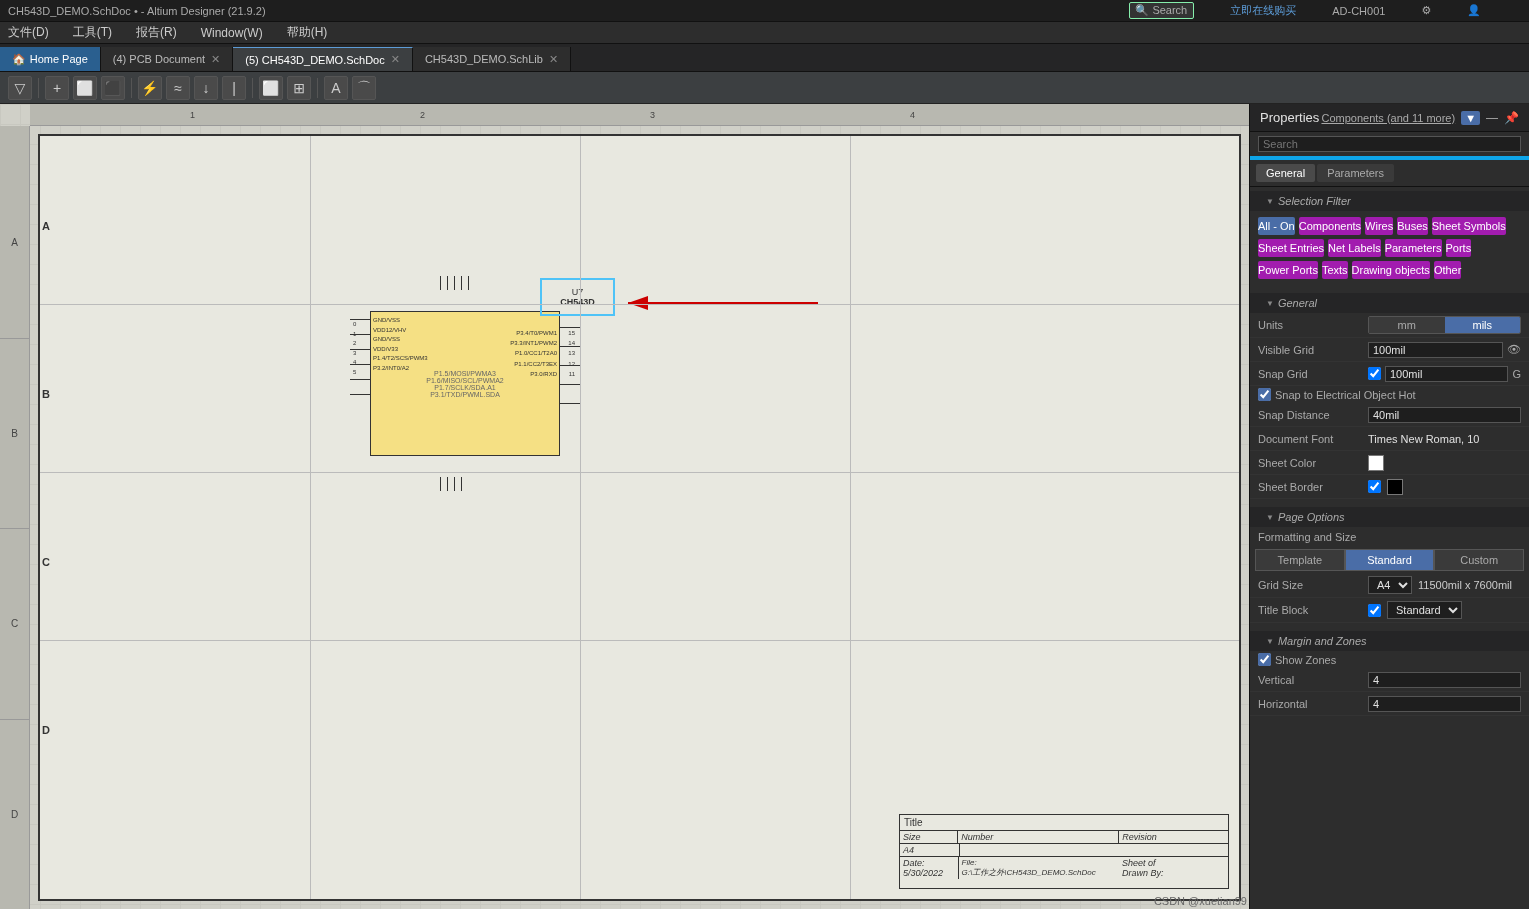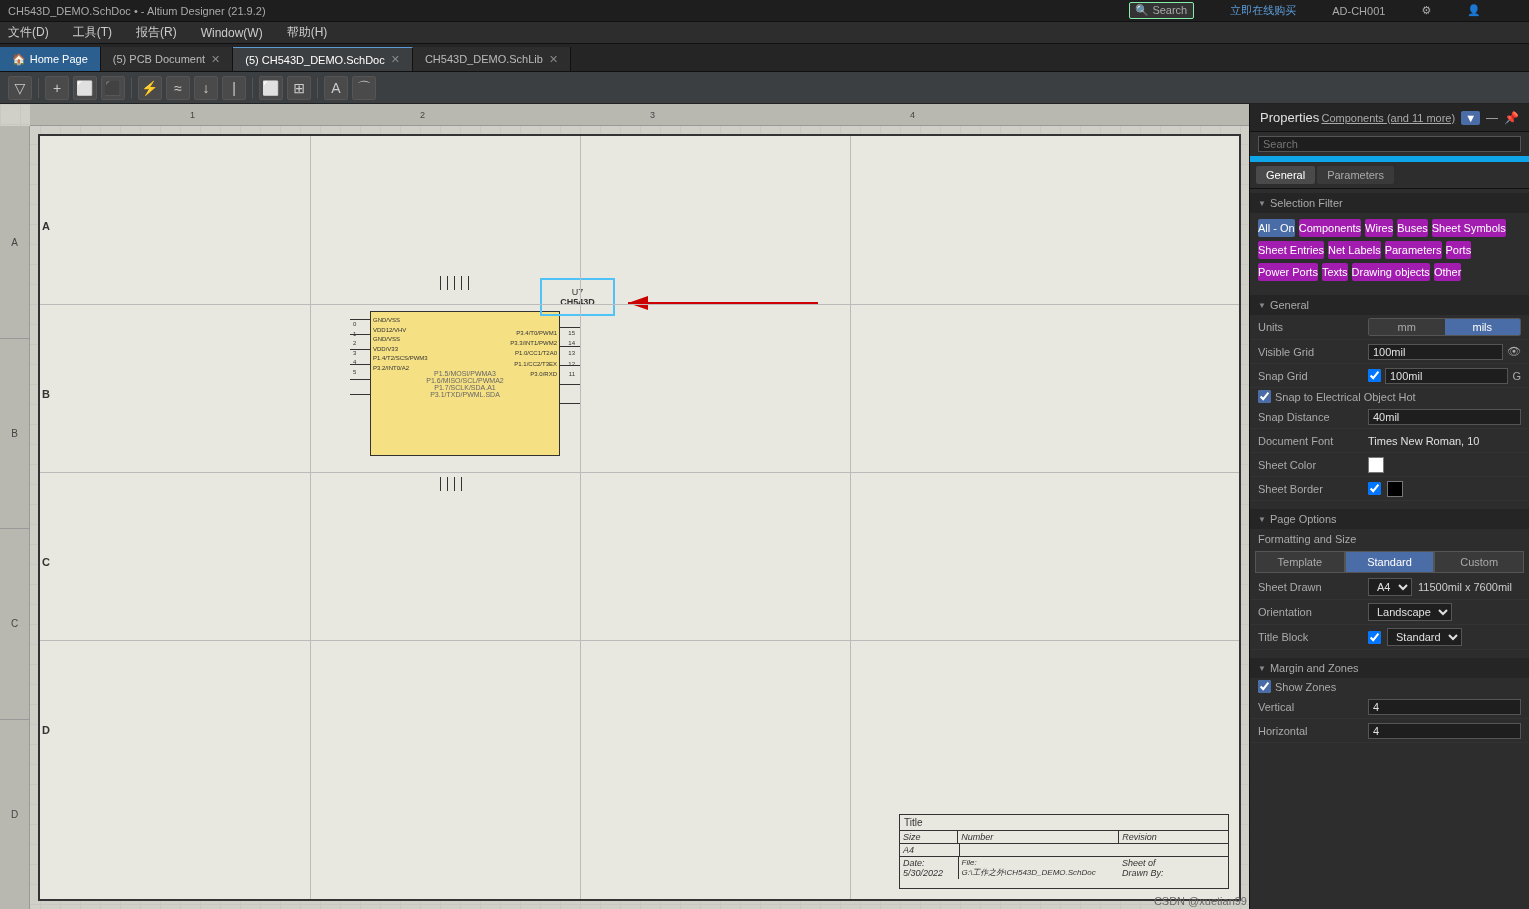--- a/index.html
+++ b/index.html
@@ -68,21 +68,21 @@
     
     #properties { width: 280px; background: #2d2d2d; border-left: 1px solid #111; display: flex; flex-direction: column; overflow-y: auto; }
     #props-header { background: #252526; padding: 6px 10px; display: flex; align-items: center; justify-content: space-between; border-bottom: 1px solid #111; }
     #props-header .title { font-size: 13px; color: #e0e0e0; font-weight: 500; }
     
     .props-tabs { display: flex; gap: 2px; padding: 4px 6px; background: #2d2d2d; border-bottom: 1px solid #111; }
     .props-tab { padding: 3px 10px; font-size: 11px; cursor: pointer; color: #aaa; background: #3a3a3a; border-radius: 2px; }
     .props-tab.active { color: #fff; background: #4a4a4a; }
 
     .props-section { padding: 4px 0; }
-    .section-header { display: flex; align-items: center; padding: 4px 8px; font-size: 11px; color: #aaa; cursor: pointer; background: #252526; }
+    .section-header { display: flex; align-items: center; padding: 4px 16px; font-size: 11px; color: #aaa; cursor: pointer; background: #252526; font-style: italic; }
     .section-header::before { content: '▼'; font-size: 8px; margin-right: 4px; color: #888; }
     
     .selection-filter-btns { display: flex; flex-wrap: wrap; gap: 4px; padding: 6px 8px; }
     .sf-btn { padding: 3px 0; font-size: 11px; background: #4a6da7; color: #fff; border: none; border-radius: 2px; cursor: pointer; }
     .sf-btn.all-on { background: #4a6da7; }
     .sf-btn.active { background: #a21caf; }
 
     .prop-row { display: flex; align-items: center; padding: 3px 8px; font-size: 11px; border-bottom: 1px solid #333; min-height: 24px; }
     .prop-label { color: #aaa; min-width: 110px; flex-shrink: 0; }
     .prop-value { color: #e0e0e0; flex: 1; }
@@ -136,21 +136,21 @@
   <span>Window(W)</span>
   <span>帮助(H)</span>
 </div>
 
 <div id="tabbar">
   <div class="tab home">
     <span>🏠</span>
     <span style="margin-left:4px;">Home Page</span>
   </div>
   <div class="tab">
-    <span>(5) PCB Document</span>
+    <span>(4) PCB Document</span>
     <span style="margin-left:6px; color:#888;">✕</span>
   </div>
   <div class="tab active">
     <span>(5) CH543D_DEMO.SchDoc</span>
     <span style="margin-left:6px; color:#888;">✕</span>
   </div>
   <div class="tab">
     <span>CH543D_DEMO.SchLib</span>
     <span style="margin-left:6px; color:#888;">✕</span>
   </div>
@@ -341,21 +341,21 @@
     <div id="props-header">
       <span class="title">Properties</span>
       <div class="props-top-right">
         <span style="font-size:11px; color:#aaa; text-decoration:underline;">Components (and 11 more)</span>
         <span style="background:#4a6da7; padding:1px 4px; font-size:11px; border-radius:2px; color:#fff;">▼</span>
         <span class="props-collapse">—</span>
         <span class="props-collapse">📌</span>
       </div>
     </div>
 
-    <div style="padding:4px 8px; border-bottom:6px solid #0ea5e9;">
+    <div style="padding:4px 8px; border-bottom:4px solid #0ea5e9;">
       <input type="text" class="prop-input" style="width: 100%;" placeholder="Search">
     </div>
 
     <div class="props-tabs">
       <div class="props-tab active">General</div>
       <div class="props-tab">Parameters</div>
     </div>
 
     <div class="props-section">
       <div class="section-header">Selection Filter</div>
@@ -434,36 +434,29 @@
 
       <div style="padding:2px 5px;">
         <div class="format-btns">
           <div class="format-btn">Template</div>
           <div class="format-btn active">Standard</div>
           <div class="format-btn">Custom</div>
         </div>
       </div>
 
       <div class="prop-row">
-        <span class="prop-label">Sheet Drawn</span>
+        <span class="prop-label">Grid Size</span>
         <select class="prop-select">
           <option>A4</option>
           <option>A3</option>
           <option>A2</option>
         </select>
         <span style="margin-left:6px; font-size:11px; color:#ccc;">11500mil x 7600mil</span>
       </div>
 
-      <div class="prop-row">
-        <span class="prop-label">Orientation</span>
-        <select class="prop-select">
-          <option>Landscape</option>
-          <option>Portrait</option>
-        </select>
-      </div>
 
       <div class="prop-row">
         <span class="prop-label">Title Block</span>
         <input type="checkbox" checked="" style="">
         <select class="prop-select" style="margin-left:6px;">
           <option>Standard</option>
           <option>ANSI</option>
         </select>
       </div>
     </div>

